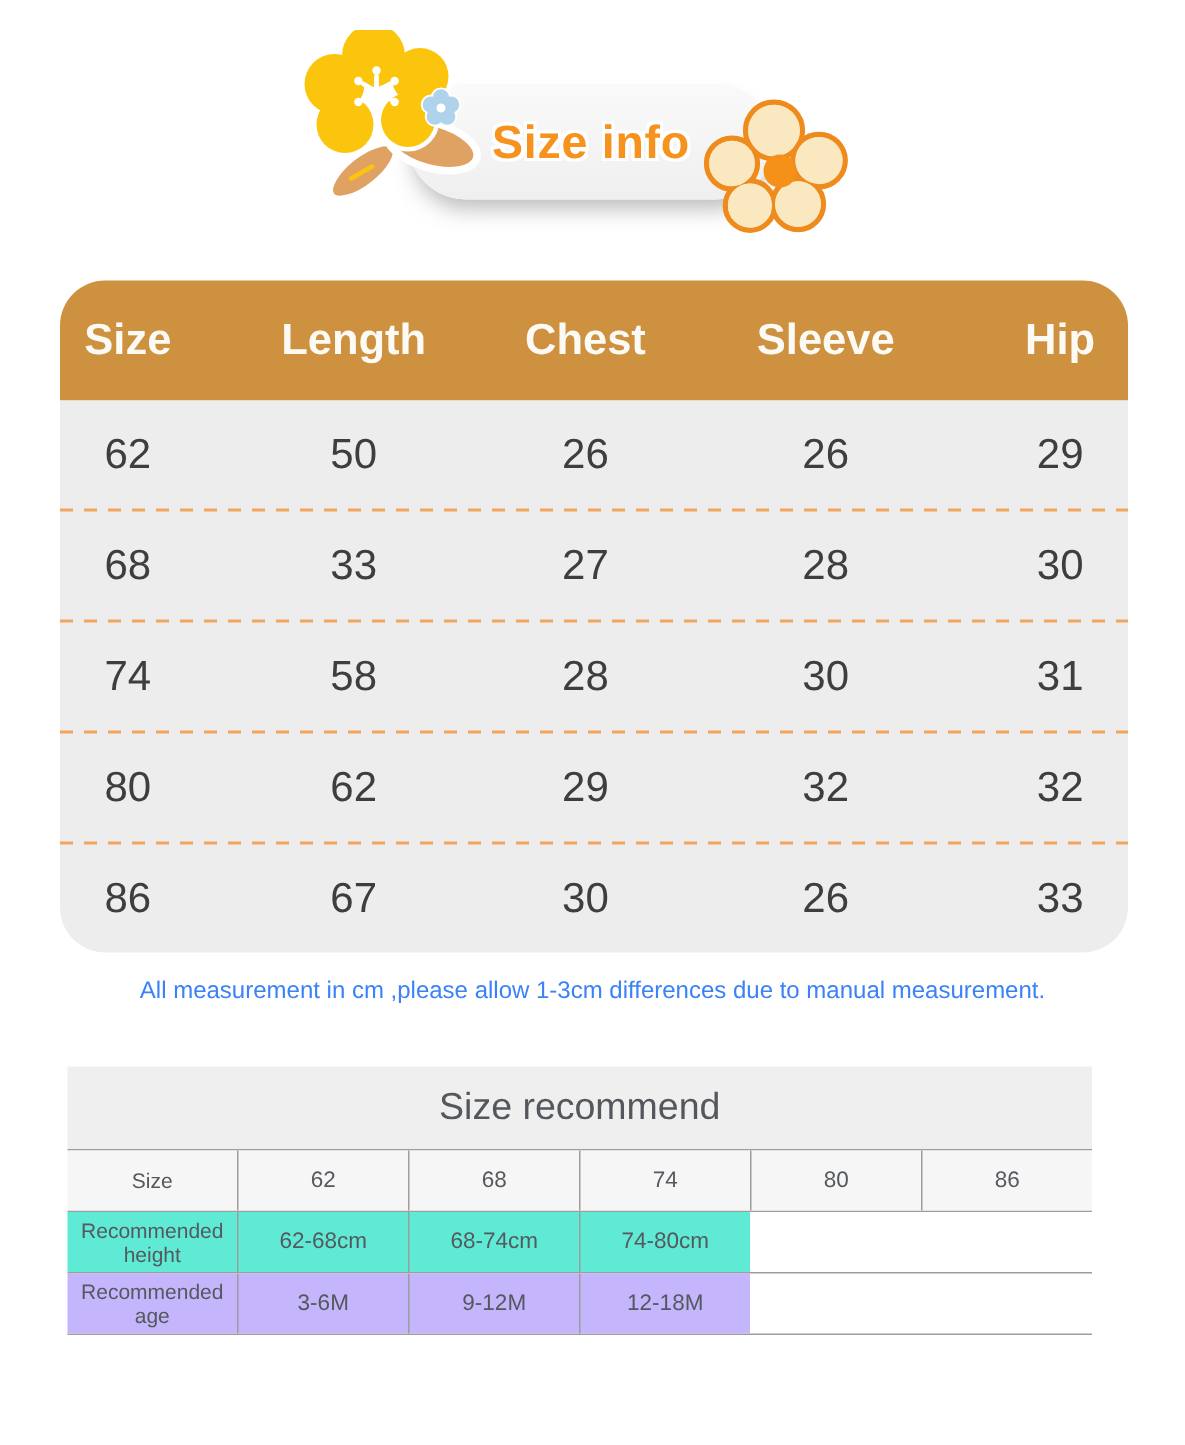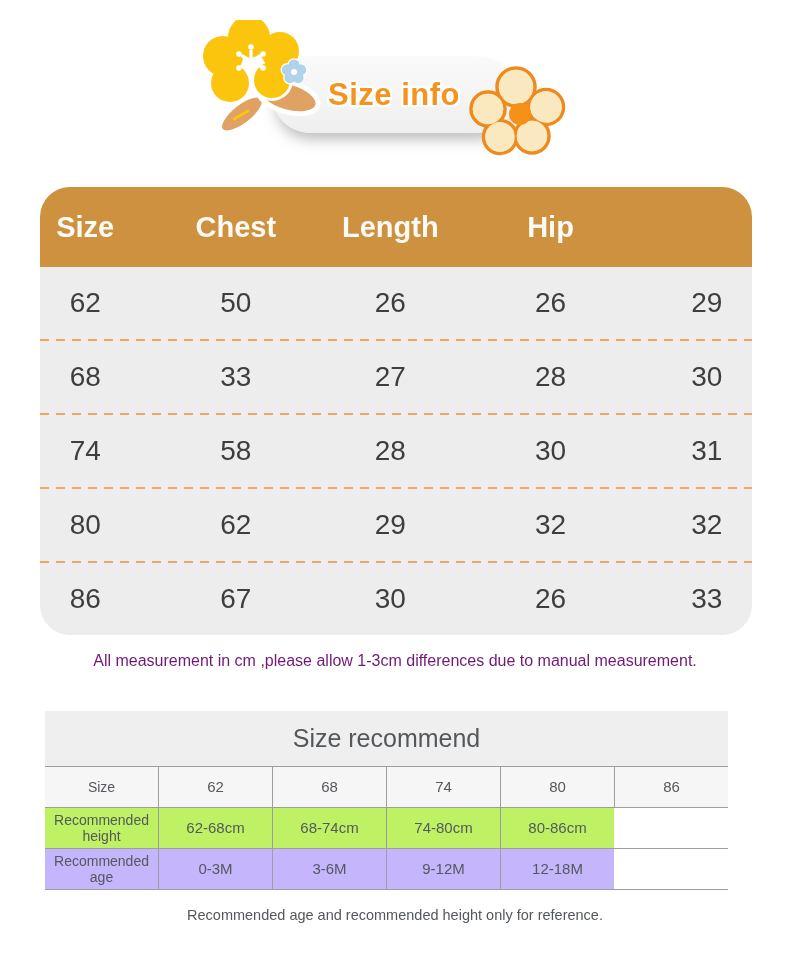--- a/index.html
+++ b/index.html
@@ -22,35 +22,35 @@
   .cols5 { display:grid; grid-template-columns:12.7% 29.6% 13.8% 31.2% 12.7%; align-items:center; }
   .st-header { height:80px; background:#CE9140; border-radius:30px 30px 0 0; }
   .st-hcell { text-align:center; color:#FCFAF4; font-size:29px; font-weight:bold; }
   .st-body { height:368px; background:#EDEDED; border-radius:0 0 30px 30px;
              display:flex; flex-direction:column; overflow:hidden; }
   .st-row { flex:1; }
   .st-cell { text-align:center; color:#3E3E3E; font-size:28px; }
   .dash-divider { height:2px; flex:none;
              background:repeating-linear-gradient(90deg,#F2A55C 0 9px,transparent 9px 16px); }
   .note { position:absolute; top:652px; left:0; width:100%; text-align:center;
-          font-size:16px; color:#701a75; }
+          font-size:16px; color:#3b82f6; }
 
   
   .rec-table { position:absolute; left:45px; top:711px; width:683px;
                color:#55595D; border-bottom:1px solid #9D9D9D; }
   .rec-title { height:55px; background:#EFEFEF; display:flex; align-items:center;
                justify-content:center; font-size:25px; color:#54585C; }
   .rec-row { display:grid; grid-template-columns:113px 114px 114px 114px 114px 114px;
              border-top:1px solid #9D9D9D; }
   .rec-cell { display:flex; align-items:center; justify-content:center; text-align:center;
               font-size:15px; min-height:40px; padding:3px 6px; line-height:1.15; }
   .rec-cell + .rec-cell { border-left:1px solid #9D9D9D; }
   .rec-label { font-size:14px; }
   .rec-row-size   .rec-cell { background:#F6F6F6; }
-  .rec-row-height .rec-cell { background:#bef264; }
+  .rec-row-height .rec-cell { background:#5eead4; }
   .rec-row-age    .rec-cell { background:#c4b5fd; }
   .footer-note { position:absolute; top:907px; left:0; width:100%; text-align:center;
                  font-size:14.5px; color:#54585C; }
 </style>
 </head>
 <body>
 
 <div class="page">
 
   <div class="pill">
@@ -132,22 +132,23 @@
         <circle cx="79" cy="41" r="15.7"></circle>
       <circle cx="33" cy="71" r="14.7"></circle>
         <circle cx="65" cy="70" r="15.2"></circle>
     </g>
     <circle cx="53" cy="48" r="11" fill="#F59119"></circle>
   </svg>
 
   <div class="size-table">
     <div class="st-header cols5">
       <div class="st-hcell">Size</div>
+      <div class="st-hcell">Length</div>
       <div class="st-hcell">Chest</div>
-      <div class="st-hcell">Length</div>
+      <div class="st-hcell">Sleeve</div>
       <div class="st-hcell">Hip</div>
     </div>
     <div class="st-body">
       <div class="st-row cols5">
         <div class="st-cell">62</div>
         <div class="st-cell">50</div>
         <div class="st-cell">26</div>
         <div class="st-cell">26</div>
         <div class="st-cell">29</div>
       </div>
@@ -196,26 +197,23 @@
       <div class="rec-cell">68</div>
       <div class="rec-cell">74</div>
       <div class="rec-cell">80</div>
       <div class="rec-cell">86</div>
     </div>
     <div class="rec-row rec-row-height">
       <div class="rec-cell rec-label">Recommended height</div>
       <div class="rec-cell">62-68cm</div>
       <div class="rec-cell">68-74cm</div>
       <div class="rec-cell">74-80cm</div>
-      <div class="rec-cell">80-86cm</div>
     </div>
     <div class="rec-row rec-row-age">
       <div class="rec-cell rec-label">Recommended age</div>
-      <div class="rec-cell">0-3M</div>
       <div class="rec-cell">3-6M</div>
       <div class="rec-cell">9-12M</div>
       <div class="rec-cell">12-18M</div>
     </div>
   </div>
 
-  <div class="footer-note">Recommended age and recommended height only for reference.</div>
 
 </div>
 
 </body></html>

